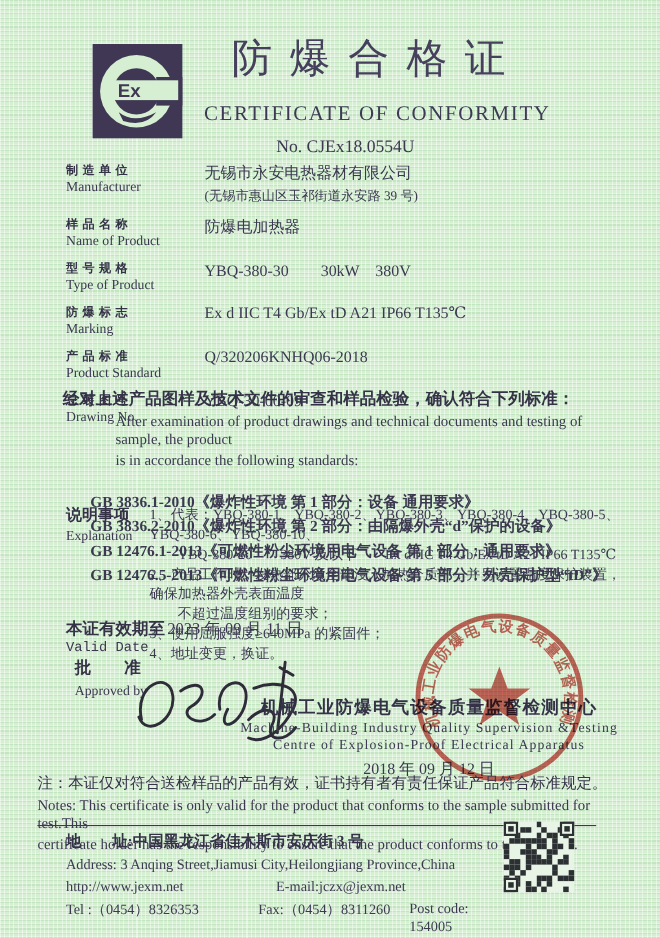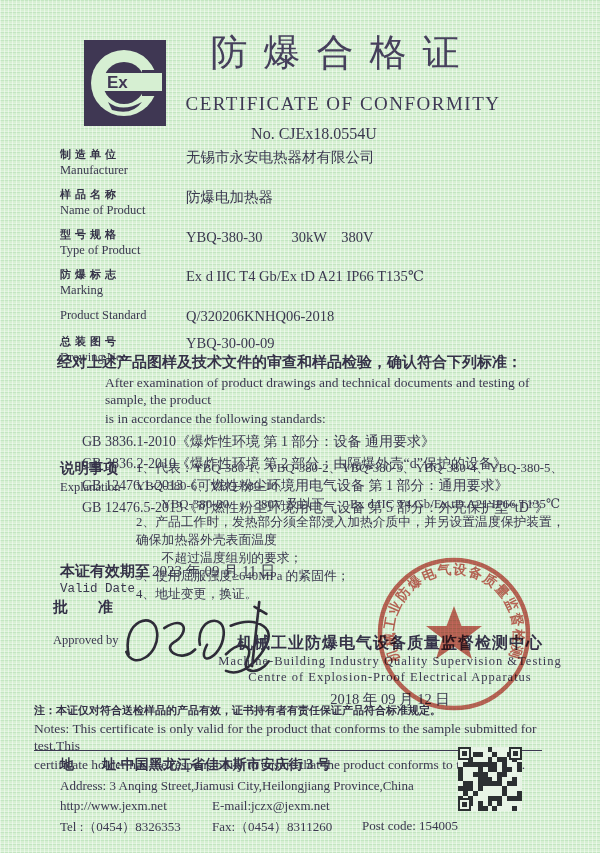--- a/index.html
+++ b/index.html
@@ -22,54 +22,54 @@
   .fields { position:absolute; left:60px; top:147px; width:508px; }
   .frow { display:grid; grid-template-columns:126px 1fr; margin-bottom:9px; }
   .flabel .zh { font-size:11px; font-weight:bold; letter-spacing:4px; color:#353248; white-space:nowrap; }
   .flabel .en { font-size:12.5px; margin-top:1px; white-space:nowrap; }
   .fval { font-size:14.5px; padding-top:1px; }
   .fval .sub { font-size:12px; margin-top:3px; }
   
   .statement { position:absolute; left:57px; top:353px; width:512px; }
   .st-zh { font-size:15px; font-weight:bold; color:#353248; }
   .st-en { font-size:13.5px; line-height:17px; margin-top:2px;margin-left:48px; }
-  .standards { margin-top:4px; margin-left:25px; }
+  .standards { margin-top:20px; margin-left:25px;font-weight:bold; }
   .std-line { font-size:14px; line-height:22px; white-space:nowrap; }
   
   .explanation { position:absolute; left:60px; top:459px; width:512px; display:grid; grid-template-columns:76px 1fr; }
   .exp-label .zh { font-size:14.5px; font-weight:bold; color:#353248; }
   .exp-label .en { font-size:12.5px; margin-top:2px; }
   .exp-lines { font-size:12.8px; line-height:18px; }
   .exp-line { white-space:pre-wrap; }
   
   .validity { position:absolute; left:60px; top:562px;font-family:Liberation Mono, monospace; }
   .validity .zh { font-size:15px; font-weight:bold; color:#353248; }
   .validity .en { font-size:12.5px; margin-top:1px; }
   .validity-value { position:absolute; left:152px; top:562px; font-size:15px; }
-  .approval { position:absolute; left:53px; top:598px; }
+  .approval { position:absolute; left:68px; top:598px; }
   .approval .zh { font-size:15px; font-weight:bold; color:#353248; white-space:pre; }
-  .approval .en { font-size:12.5px; margin-top:16px; }
+  .approval .en { font-size:12.5px; margin-top:4px; }
   .signature { position:absolute; left:112px; top:592px; width:190px; height:96px; }
   
   .issuer { position:absolute; left:178px; top:633px; width:424px; text-align:center; }
   .issuer-zh { font-size:16px; font-weight:bold; letter-spacing:1px; color:#353248; white-space:nowrap; }
   .issuer-en { font-size:12.5px; letter-spacing:1px; line-height:15.5px; white-space:nowrap; }
   .issue-date { font-size:14.5px; margin-top:5px; }
   .stamp { position:absolute; left:376px; top:556px; width:156px; height:156px; opacity:.82; mix-blend-mode:multiply; }
   
   .notes { position:absolute; left:34px; top:703px; width:538px; }
-  .notes-zh { font-size:11px; font-weight:bold; color:#353248; }
+  .notes-zh { font-size:14px; font-weight:normal; color:#353248; }
   .notes-en { font-size:13.5px; line-height:17px; margin-top:2px; }
   .rule { position:absolute; left:34px; top:750px; width:508px; border-top:1.6px solid #3b3850; }
   
   .footer { position:absolute; left:60px; top:756px; width:400px; }
   .addr-zh { font-size:14px; font-weight:bold; color:#353248; white-space:pre; }
   .addr-en { font-size:13px; margin-top:4px; }
   .contact-row { display:flex; margin-top:4px; font-size:13px; }
-  .c-web, .c-tel { width:152px; }
+  .c-web, .c-tel { width:191px; }
   .c-fax { width:150px; }
   
   .qr { position:absolute; left:458px; top:747px; width:64px; height:64px; background:#e8f4e6; }
   .qr-grid { position:absolute; inset:0; display:grid; grid-template-columns:repeat(13,1fr); grid-template-rows:repeat(13,1fr); }
   .qb { background:transparent; }
   .qb.d { background:#2c3032; }
   .finder { position:absolute; width:9px; height:9px; border:2.5px solid #2c3032; background:#e8f4e6; }
   .finder::after { content:""; position:absolute; left:2px; top:2px; width:5px; height:5px; background:#2c3032; }
   .f-tl { left:0; top:0; } .f-tr { right:0; top:0; } .f-bl { left:0; bottom:0; }
 </style>
@@ -97,20 +97,21 @@
   </div>
 
   <div class="fields">
     <div class="frow">
       <div class="flabel">
           <div class="zh">制造单位</div>
           <div class="en">Manufacturer</div>
         </div>
       <div class="fval">
           <div>无锡市永安电热器材有限公司</div>
+          <div class="sub">(无锡市惠山区玉祁街道永安路 39 号)</div>
         </div>
     </div>
     <div class="frow">
       <div class="flabel">
           <div class="zh">样品名称</div>
           <div class="en">Name of Product</div>
         </div>
       <div class="fval">
           <div>防爆电加热器</div>
         </div>
@@ -128,20 +129,21 @@
       <div class="flabel">
           <div class="zh">防爆标志</div>
           <div class="en">Marking</div>
         </div>
       <div class="fval">
           <div>Ex d IIC T4 Gb/Ex tD A21 IP66 T135℃</div>
         </div>
     </div>
     <div class="frow">
       <div class="flabel">
+          <div class="zh">产品标准</div>
           <div class="en">Product Standard</div>
         </div>
       <div class="fval">
           <div>Q/320206KNHQ06-2018</div>
         </div>
     </div>
     <div class="frow">
       <div class="flabel">
           <div class="zh">总装图号</div>
           <div class="en">Drawing No.</div>

